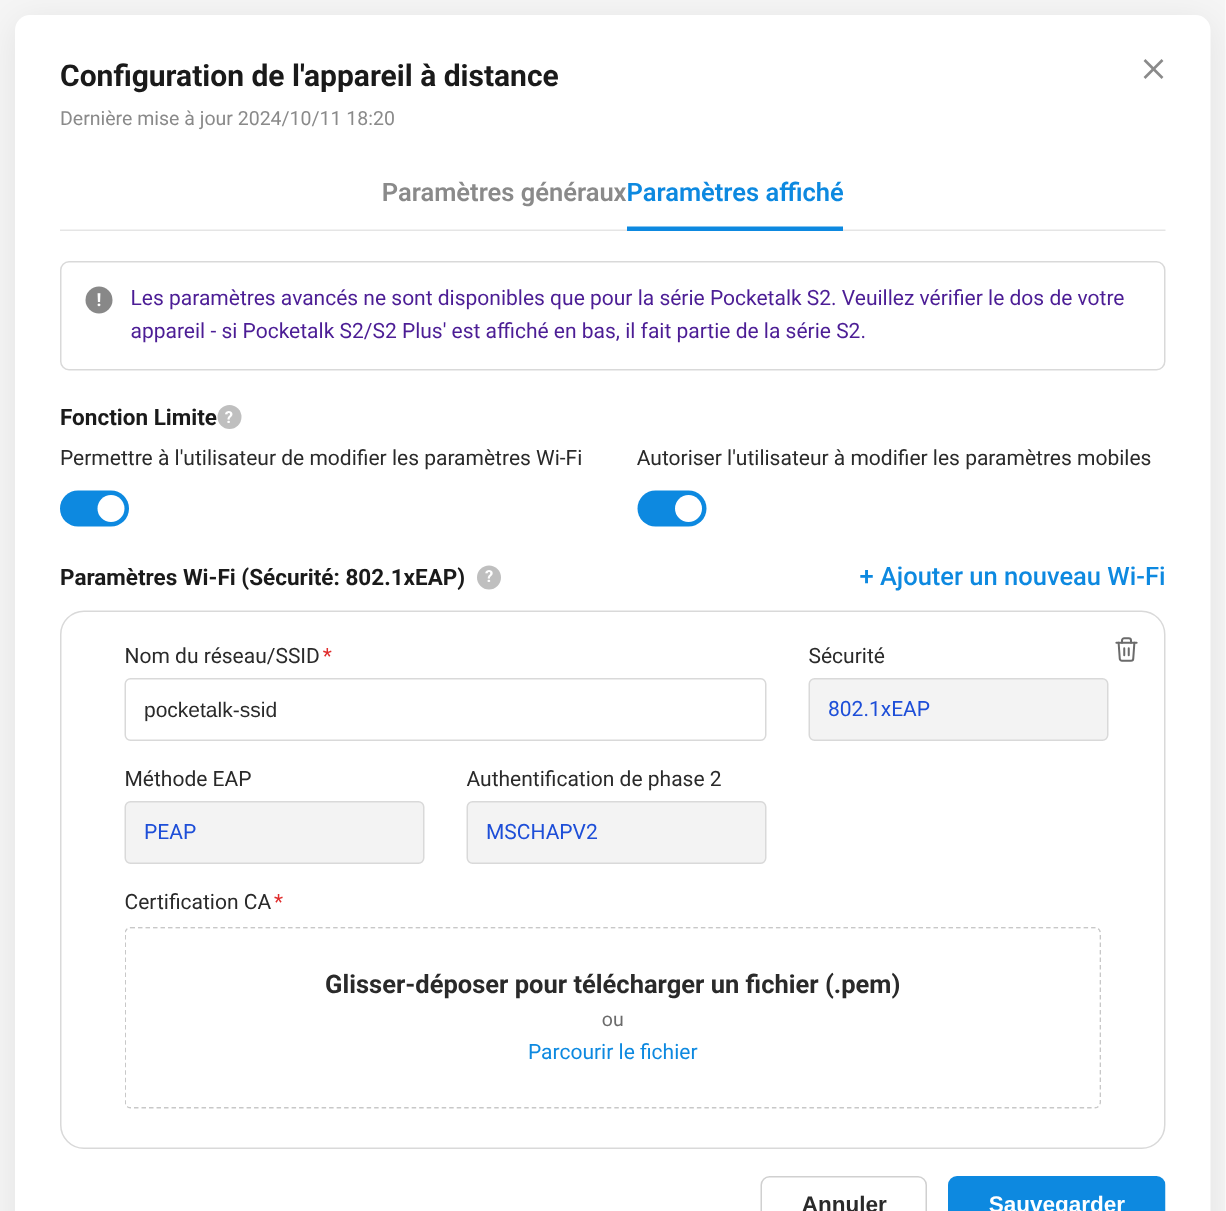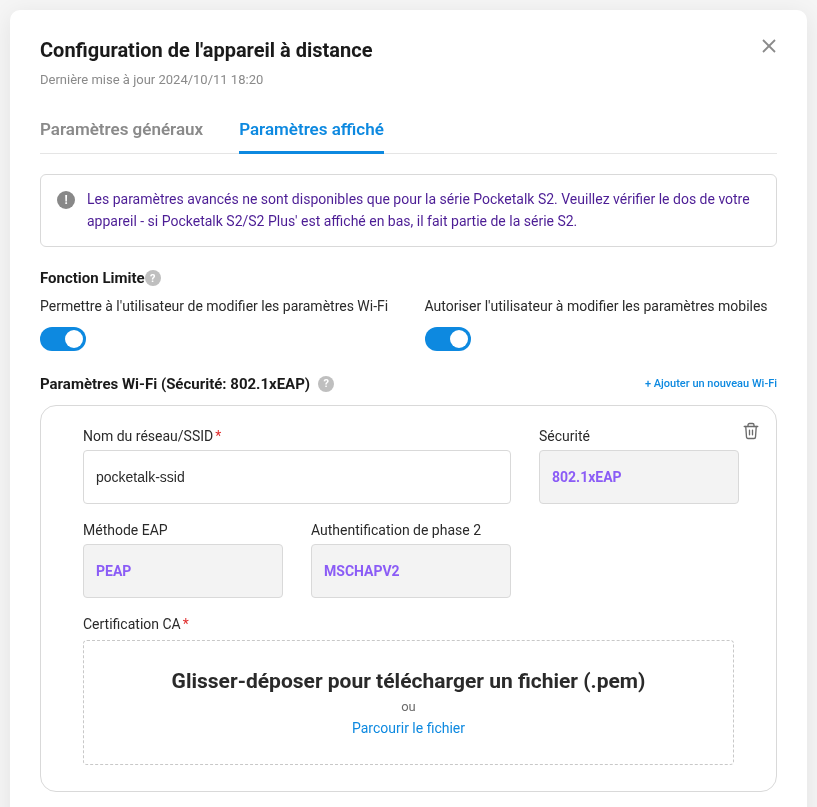--- a/index.html
+++ b/index.html
@@ -39,21 +39,21 @@
   .close-btn svg { width: 16px; height: 16px; }
   .subtitle {
     font-size: 13px;
     color: #8a8a8a;
     margin-top: 10px;
   }
   .tabs {
     display: flex;
     border-bottom: 1px solid #e5e5e5;
     margin-top: 22px;
-    gap: 36px;
+    justify-content: center;
   }
   .tab {
     padding: 10px 0 12px 0;
     font-size: 17px;
     font-weight: 600;
     color: #8a8a8a;
     cursor: pointer;
     border-bottom: 3px solid transparent;
     margin-bottom: -1px;
   }
@@ -150,21 +150,21 @@
   }
   .wifi-header-left {
     display: flex;
     align-items: center;
     gap: 8px;
     font-size: 15px;
     font-weight: 700;
     color: #1a1a1a;
   }
   .add-wifi {
-    font-size: 11px;
+    font-size: 17px;
     color: #0d89e0;
     cursor: pointer;
     font-weight: 500;
     margin-left: 48px;
   }
   .wifi-card {
     margin-top: 12px;
     border: 1px solid #d9d9d9;
     border-radius: 16px;
     padding: 22px 42px 26px 42px;
@@ -191,48 +191,47 @@
   .field-half { flex: 0 0 200px; }
   .label {
     font-size: 14px;
     color: #2a2a2a;
     margin-bottom: 6px;
     display: block;
   }
   .req { color: #e02d2d; margin-left: 2px; }
   input.text, .select-box {
     width: 100%;
-    height: 54px;
+    height: 42px;
     border: 1px solid #d9d9d9;
     border-radius: 4px;
     padding: 0 12px;
     font-size: 14px;
     color: #2a2a2a;
     background: #fff;
   }
   .select-box {
     background: #f3f3f3;
     display: flex;
     align-items: center;
-    color: #8b5cf6;
-    font-weight: bold;
+    color: #1d4ed8;
   }
   .cert-label {
     font-size: 14px;
     color: #2a2a2a;
     margin-bottom: 8px;
   }
   .dropzone {
     border: 1.5px dashed #c8c8c8;
     border-radius: 4px;
     padding: 28px 12px;
     text-align: center;
   }
   .dz-main {
-    font-size: 21px;
+    font-size: 17px;
     font-weight: 700;
     color: #2a2a2a;
   }
   .dz-or {
     font-size: 13px;
     color: #6b6b6b;
     margin-top: 6px;
   }
   .dz-link {
     font-size: 14px;

